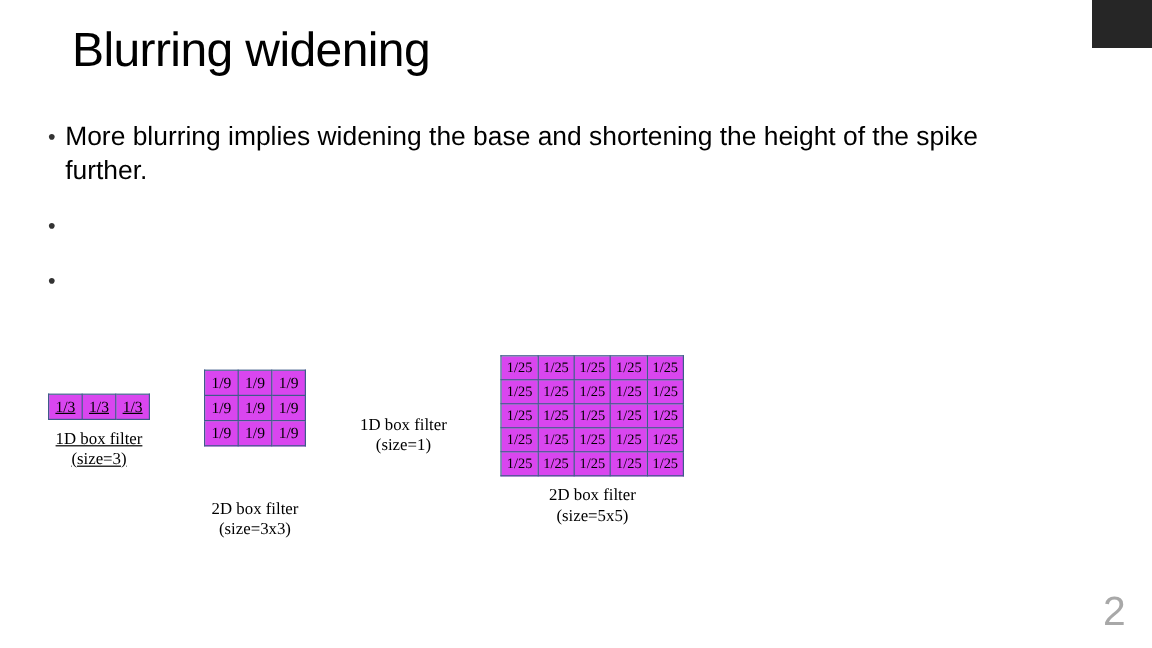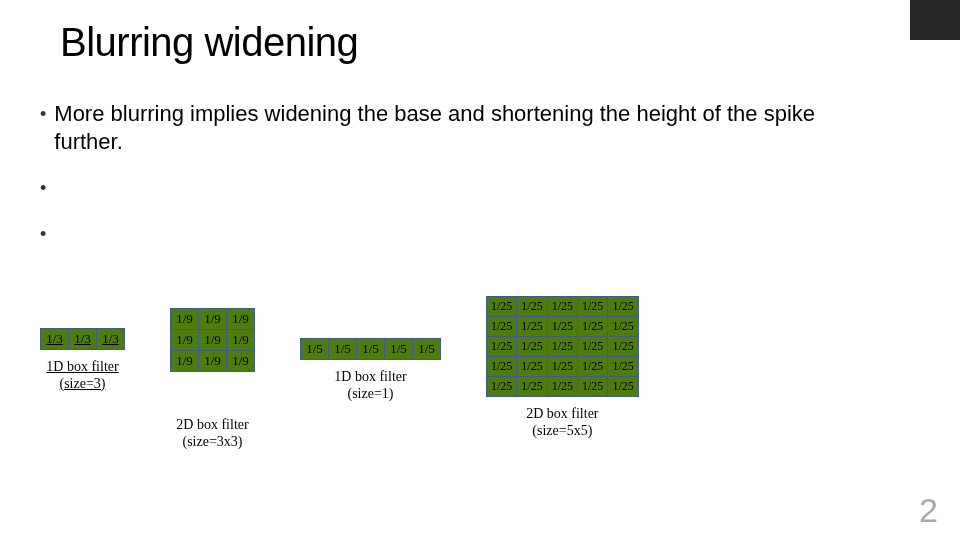--- a/index.html
+++ b/index.html
@@ -16,21 +16,21 @@
   .bullet-text { font-size: 22px; line-height: 28px; }
 
   .figures { position: absolute; left: 40px; top: 308px; width: 900px; display: flex; align-items: flex-start; gap: 45px; }
   .figure { display: flex; flex-direction: column; align-items: center; }
   .figure.f1 { margin-top: 20px; text-decoration: underline; }
   .figure.f2 { margin-top: 0px; gap: 36px; }
   .figure.f3 { margin-top: 30px; }
   .figure.f4 { margin-top: -12px; }
 
   .grid { border-collapse: collapse; }
-  .grid td { border: 1px solid #3f5b8a; background: #4d7c0f; text-align: center; font-size: 13px; padding: 2px 4px; min-width: 28px; font-family: "Times New Roman", serif; }
+  .grid td { border: 1px solid #3f5b8a; background: #d946ef; text-align: center; font-size: 13px; padding: 2px 4px; min-width: 28px; font-family: "Times New Roman", serif; }
   .grid-small td { font-size: 12px; min-width: 28px; }
 
   .caption { font-family: "Times New Roman", serif; font-size: 14px; text-align: center; margin-top: 8px; line-height: 17px; }
 
   .page-number { position: absolute; right: 22px; bottom: 10px; font-size: 34px; color: #a8a8a8; font-weight: 400; }
 </style>
 </head>
 <body>
 
 <div class="sidebar"></div>
@@ -88,31 +88,20 @@
       </tr>
     </tbody>
       </table>
     <div class="caption">
       <span>2D box filter</span><br>
       <span>(size=3x3)</span>
     </div>
   </div>
 
   <div class="figure f3">
-    <table class="grid">
-      <tbody>
-          <tr>
-        <td>1/5</td>
-        <td>1/5</td>
-        <td>1/5</td>
-        <td>1/5</td>
-        <td>1/5</td>
-      </tr>
-    </tbody>
-      </table>
     <div class="caption">
       <span>1D box filter</span><br>
       <span>(size=1)</span>
     </div>
   </div>
 
   <div class="figure f4">
     <table class="grid grid-small">
       <tbody>
           <tr>

